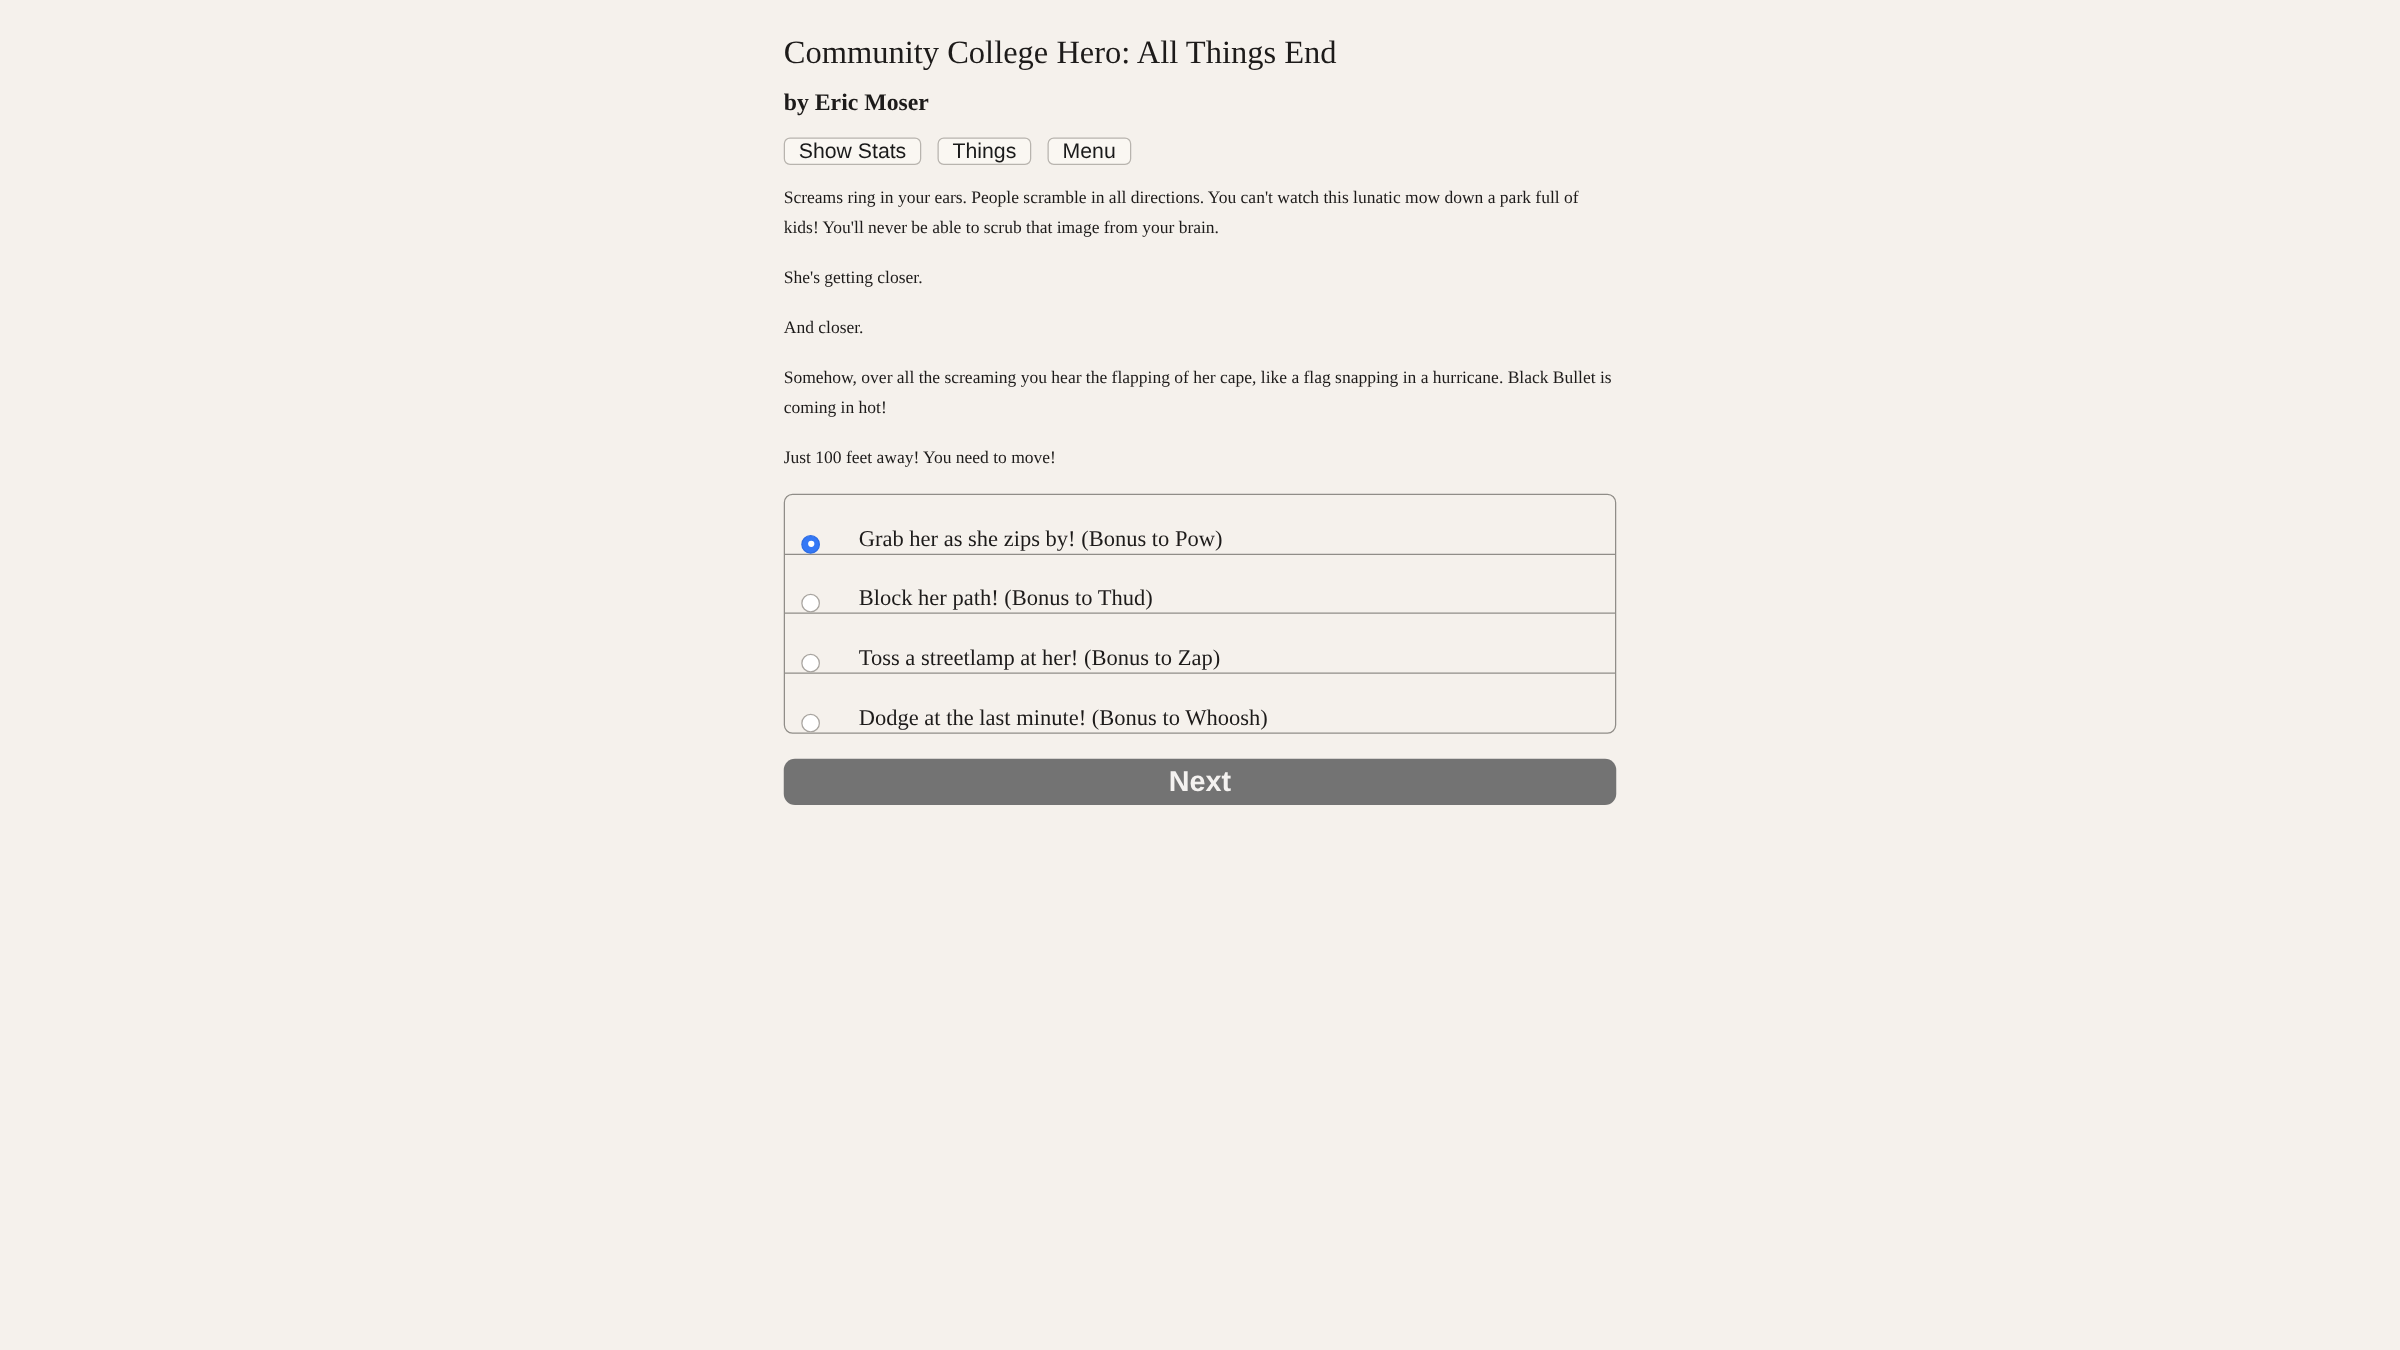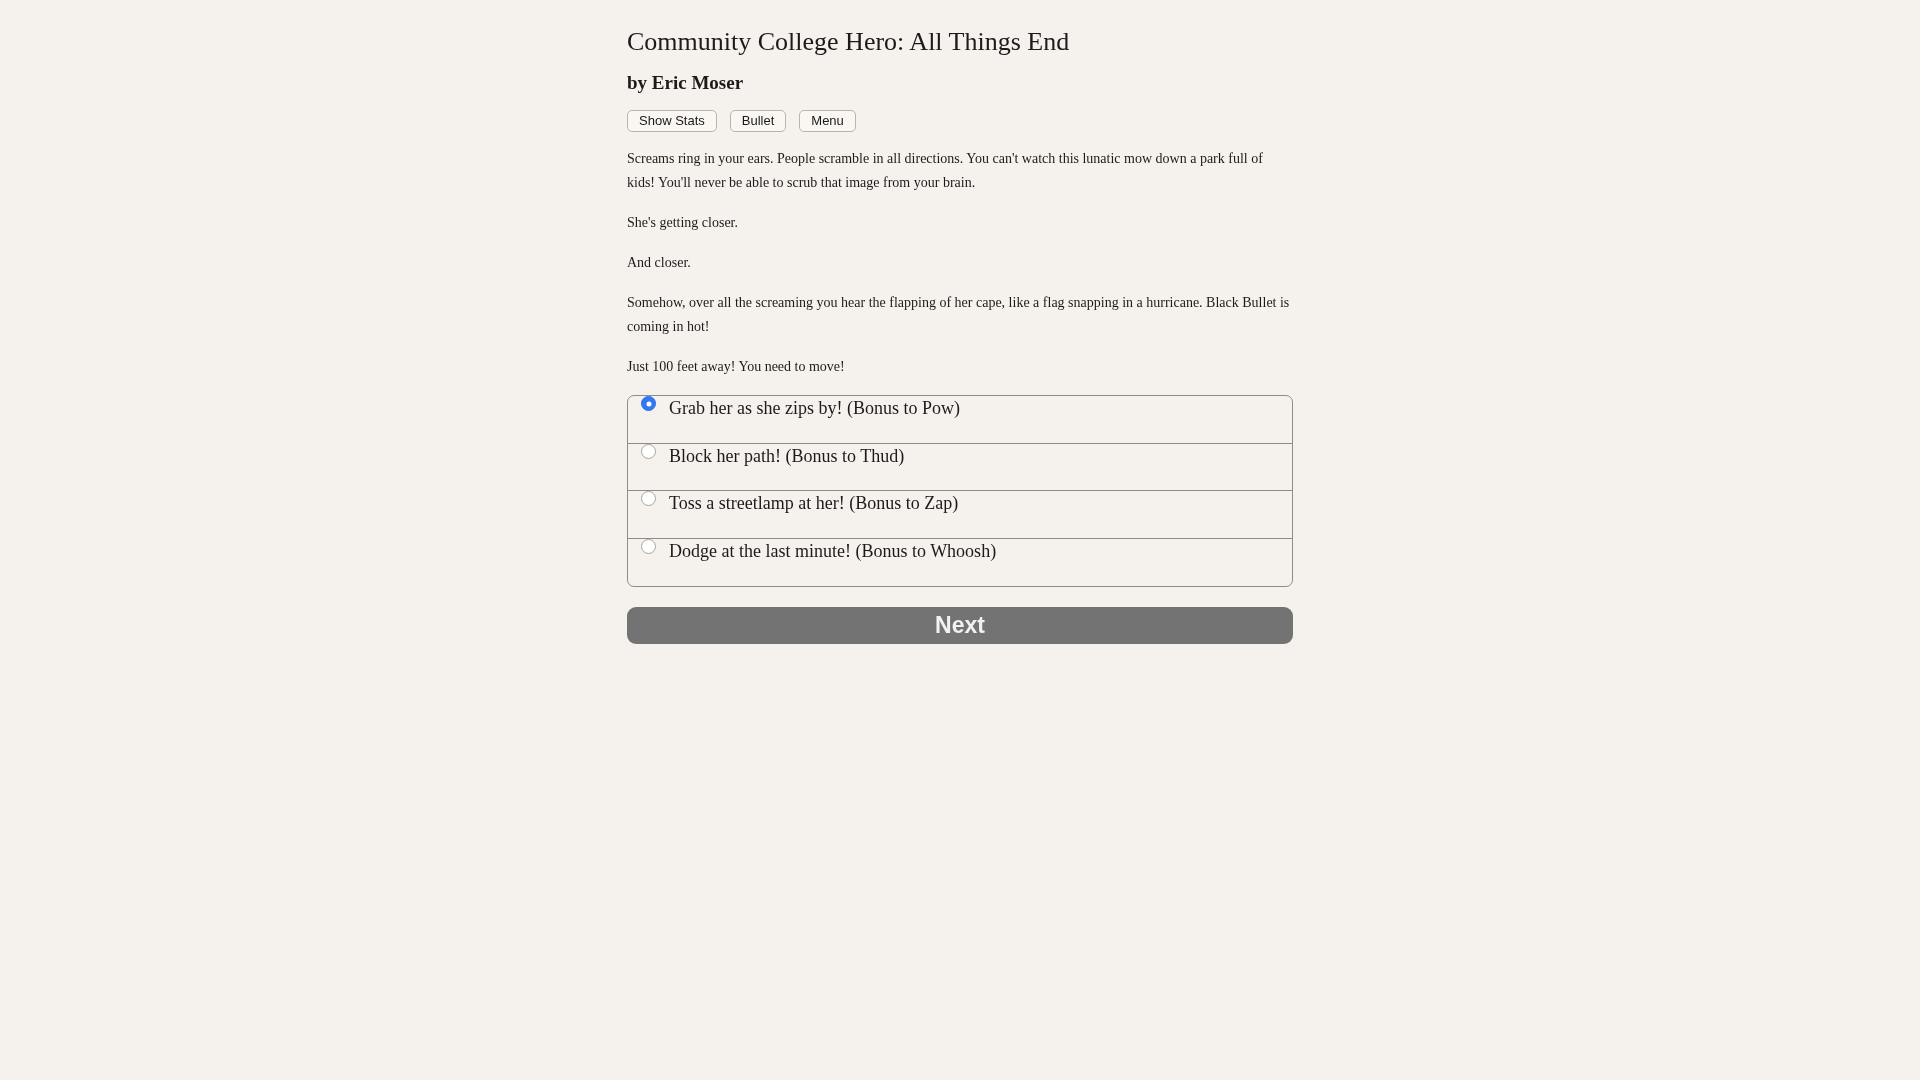--- a/index.html
+++ b/index.html
@@ -38,21 +38,21 @@
   }
 
   .toolbar {
     display: flex;
     gap: 13px;
     margin-bottom: 15px;
   }
 
   .toolbar button {
     font-family: "Liberation Sans", sans-serif;
-    font-size: 13px;
+    font-size: 17px;
     color: #1a1a1a;
     background: #faf7f2;
     border: 1px solid #b8b4ae;
     border-radius: 5px;
     padding: 1px 11px;
     height: 22px;
     line-height: 14px;
     cursor: pointer;
   }
 
@@ -63,22 +63,22 @@
   }
 
   .choices {
     border: 1px solid #908d88;
     border-radius: 7px;
     overflow: hidden;
   }
 
   .choice-row {
     display: flex;
-    align-items: flex-start;
-    gap: 13px;
+    align-items: flex-end;
+    gap: 31px;
     height: 47.5px;
     padding: 0 13px;
     cursor: pointer;
   }
 
   .choice-row:not(:last-child) {
     border-bottom: 1px solid #908d88;
   }
 
   .radio {
@@ -132,21 +132,21 @@
 <body>
 
 <div class="container">
 
   <h1 class="game-title">Community College Hero: All Things End</h1>
 
   <p class="author">by Eric Moser</p>
 
   <div class="toolbar">
     <button>Show Stats</button>
-    <button>Bullet</button>
+    <button>Things</button>
     <button>Menu</button>
   </div>
 
   <div class="story">
     <p>Screams ring in your ears. People scramble in all directions. You can't watch this lunatic mow down a park full of kids! You'll never be able to scrub that image from your brain.</p>
     <p>She's getting closer.</p>
     <p>And closer.</p>
     <p>Somehow, over all the screaming you hear the flapping of her cape, like a flag snapping in a hurricane. Black Bullet is coming in hot!</p>
     <p>Just 100 feet away! You need to move!</p>
   </div>

